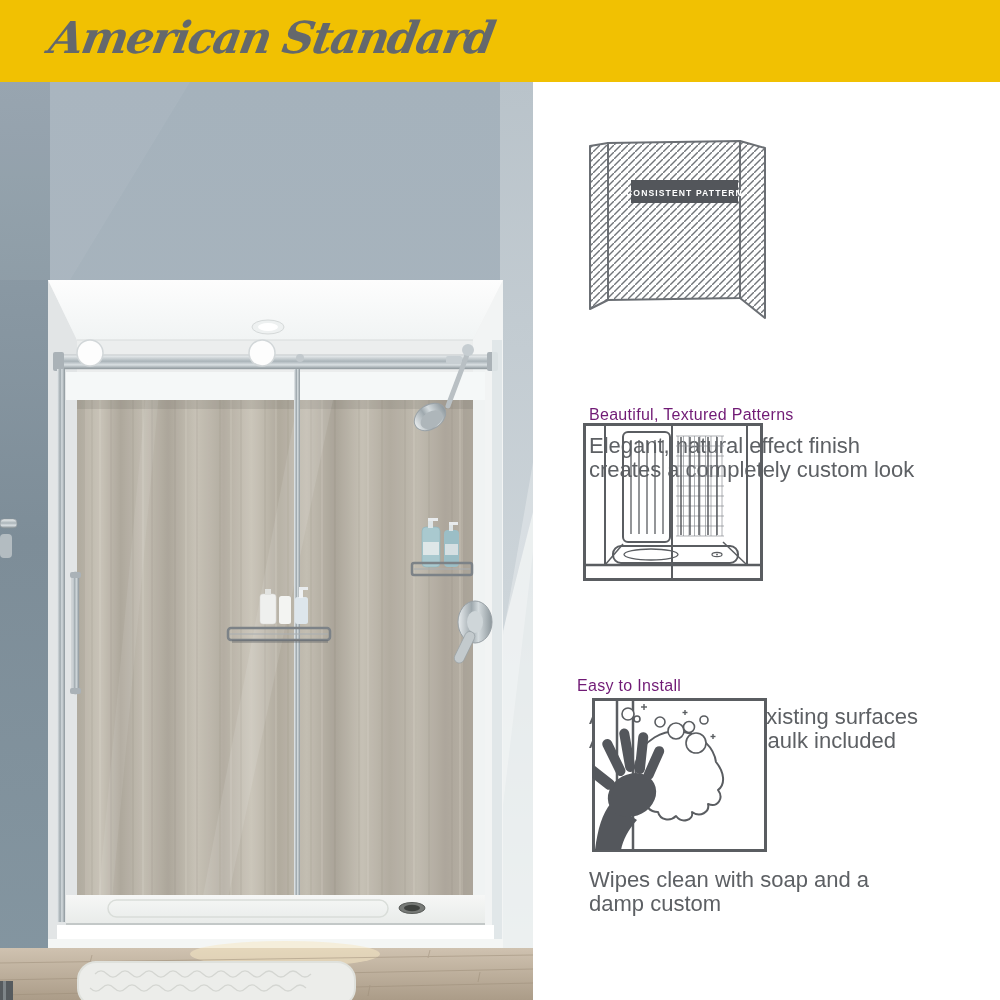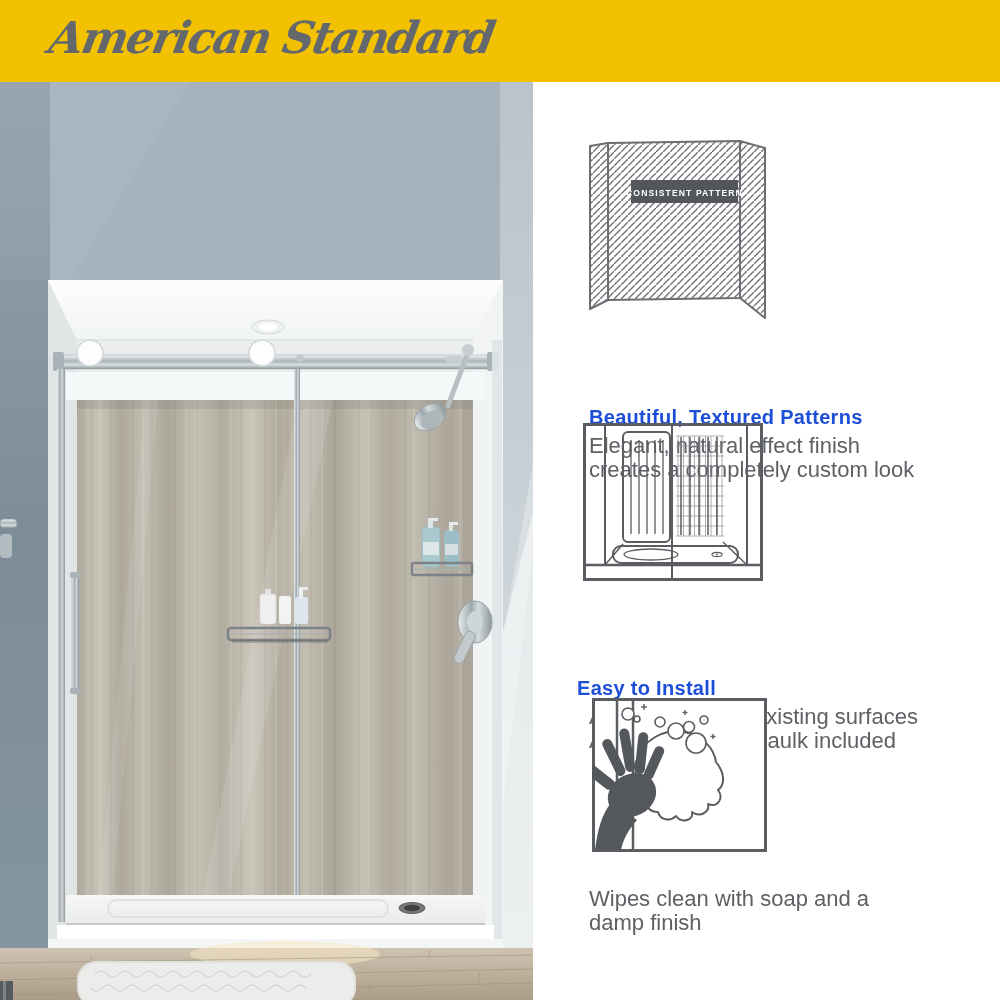--- a/index.html
+++ b/index.html
@@ -3,21 +3,21 @@
 <meta charset="utf-8">
 <style>
   html,body{margin:0;padding:0;background:#ffffff;}
   .page{position:relative;width:1000px;height:1000px;overflow:hidden;background:#ffffff;font-family:"Liberation Sans",sans-serif;}
   .header{position:absolute;left:0;top:0;width:1000px;height:82px;background:#F1C102;}
   .logo{position:absolute;left:50px;top:12px;font-family:"DejaVu Serif",serif;font-style:italic;font-weight:bold;
         font-size:44px;color:#64686C;letter-spacing:-2px;transform:skewX(-10deg);white-space:nowrap;}
   .photo{position:absolute;left:0;top:82px;width:533px;height:918px;}
   .rightpanel{position:absolute;left:533px;top:82px;width:467px;height:982px;background:#ffffff;}
   .feature-icon{position:absolute;}
-  .f-title{position:absolute;font-size:20px;font-weight:bold;color:#1d4ed8;letter-spacing:.3px;white-space:nowrap;}
+  .f-title{position:absolute;font-size:16px;font-weight:normal;color:#701a75;letter-spacing:.3px;white-space:nowrap;}
   .f-body{position:absolute;font-size:22px;color:#5D6064;line-height:24px;}
   .f-body span{display:block;white-space:nowrap;}
 </style>
 </head>
 <body>
 
 <div class="page">
 
   <div class="header">
     <div class="logo">American Standard</div>
@@ -373,19 +373,19 @@
           </g>
         <g transform="translate(48,70) rotate(6)">
             <rect x="-5" y="-36" width="10" height="42" rx="5"></rect>
           </g>
         <g transform="translate(57,76) rotate(24)">
             <rect x="-5" y="-30" width="10" height="36" rx="5"></rect>
           </g>
       </g>
     </svg>
 
-    <div class="f-body" style="left:56px;top:805px">
+    <div class="f-body" style="left:56px;top:786px">
       <span>Wipes clean with soap and a</span>
-      <span>damp finish</span>
+      <span>damp custom</span>
     </div>
 
   </div>
 </div>
 
 </body></html>

